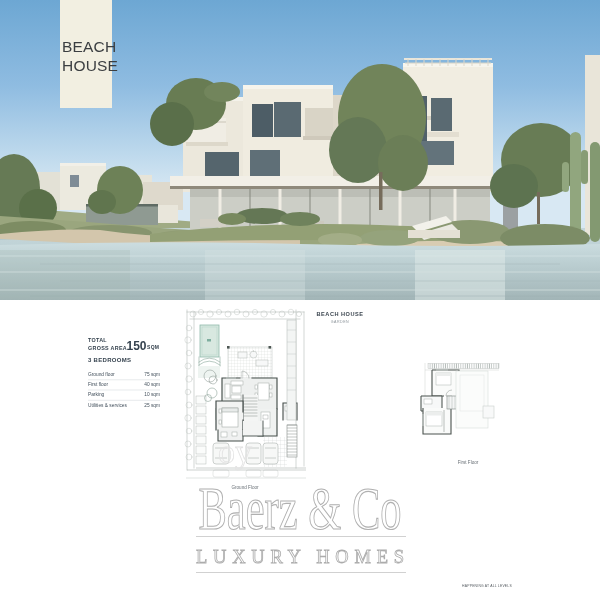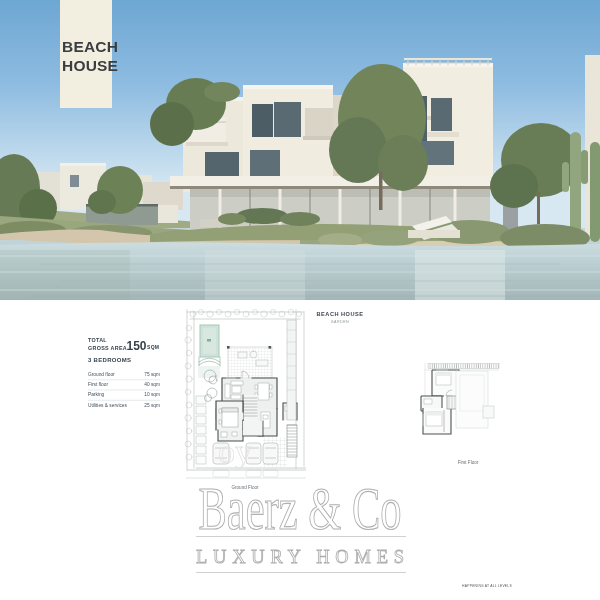--- a/index.html
+++ b/index.html
@@ -1,17 +1,17 @@
 <!DOCTYPE html>
 <html><head>
 <meta charset="utf-8">
 <style>
   html,body{margin:0;padding:0;width:600px;height:600px;background:#ffffff;overflow:hidden;
     font-family:"Liberation Sans", sans-serif;}
-  .photo{position:absolute;top:0;left:0;width:568px;height:300px;font-weight:bold;}
+  .photo{position:absolute;top:0;left:0;width:568px;height:300px;}
   .plans{position:absolute;top:300px;left:0;width:600px;height:300px;background:#ffffff;}
 </style>
 </head>
 <body>
 
 <div class="photo">
 <svg width="600" height="300" viewBox="0 0 600 300" xmlns="http://www.w3.org/2000/svg">
 <defs>
   <linearGradient id="sky" x1="0" y1="0" x2="0" y2="1">
     <stop offset="0" stop-color="#6da7d3"></stop>

